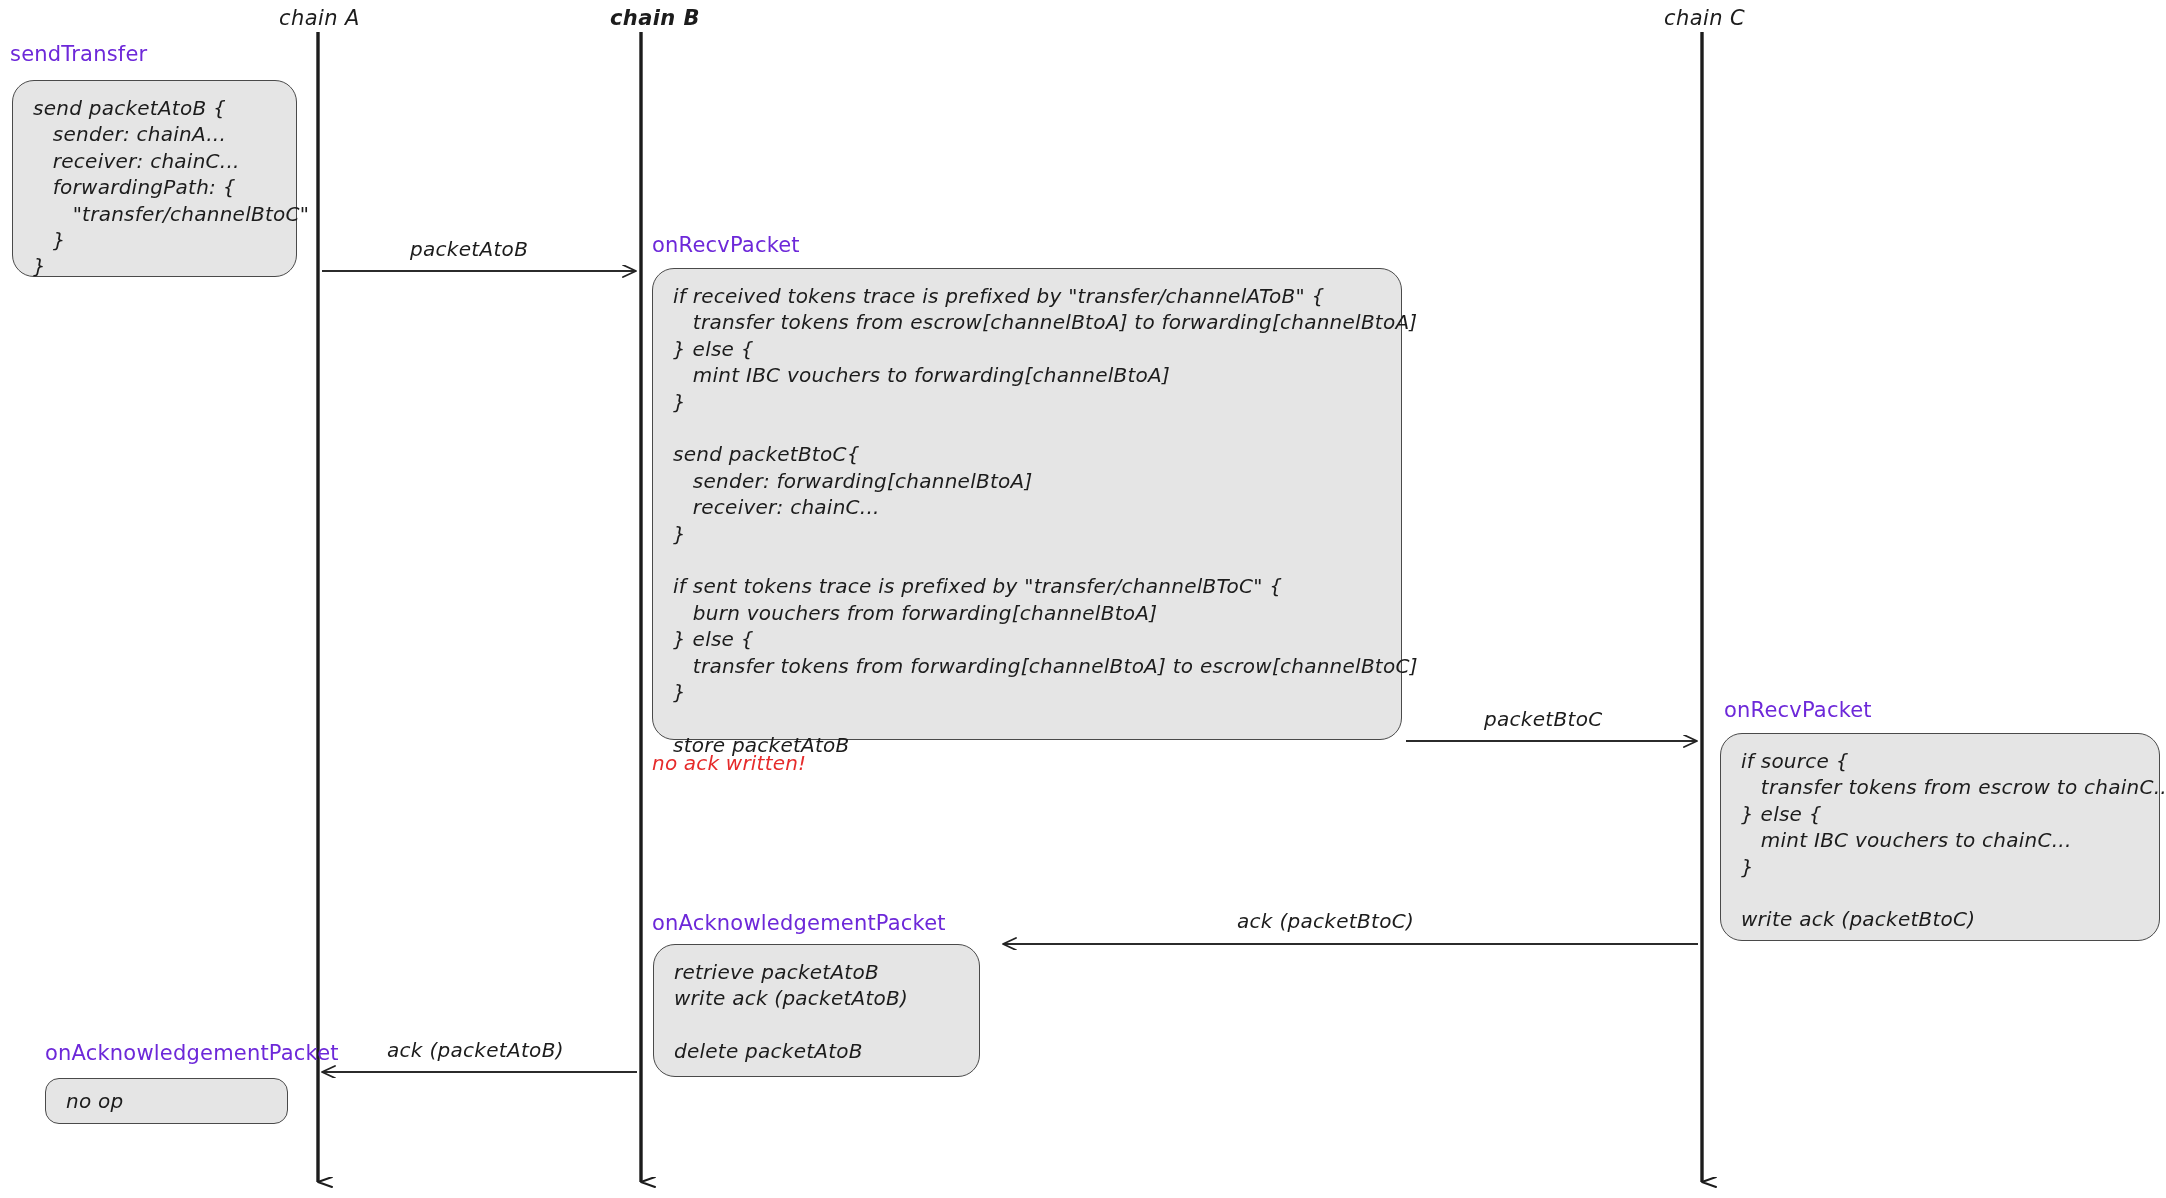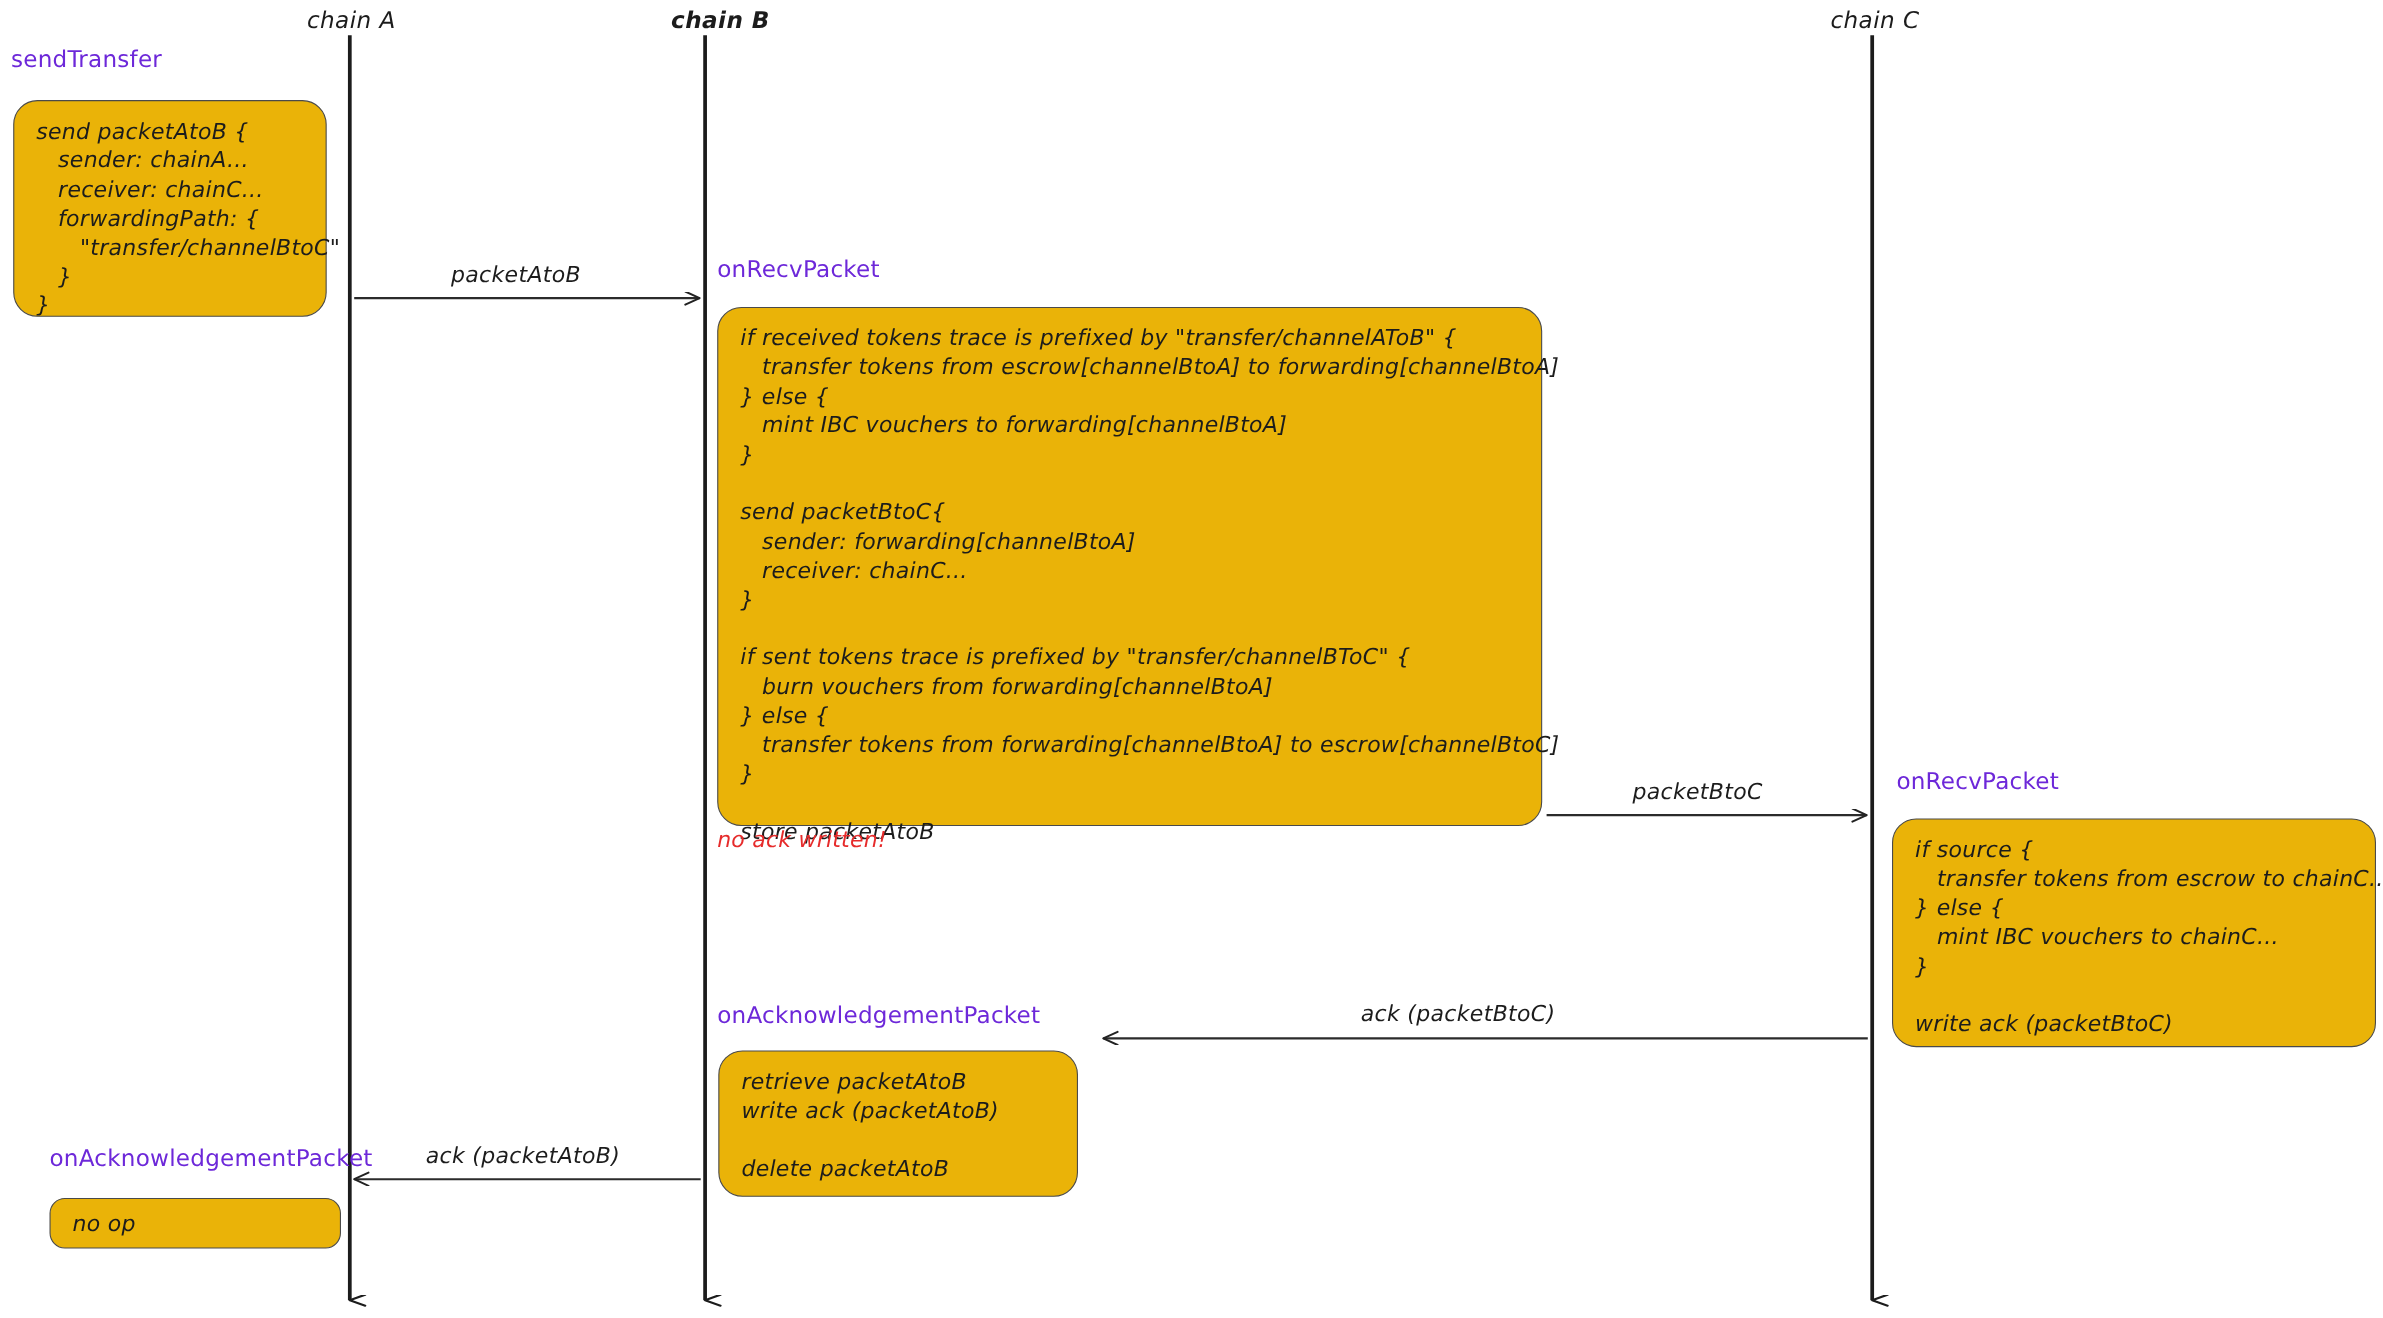--- a/index.html
+++ b/index.html
@@ -64,25 +64,24 @@
     color: #e62b2b;
     white-space: nowrap;
     font-style: italic;
     letter-spacing: .2px;
   }
 
   
   .code-box {
     position: absolute;
     box-sizing: border-box;
-    background: #eab308;
+    background: #e5e5e5;
     border: 1.6px solid #4a4a4a;
     border-radius: 22px;
     padding: 14px 18px 14px 20px;
-    margin-top: 11px;
   }
   .code-box .code-line {
     font-size: 20px;
     line-height: 26.4px;
     color: #1c1c1c;
     white-space: pre;
     font-style: italic;
     letter-spacing: .25px;
   }
   .code-line.blank { color: transparent; }
@@ -198,17 +197,17 @@
 
   <div class="code-box" style="left:653px; top:944px; width:327px; height:133px;">
     <div class="code-line">retrieve packetAtoB</div>
     <div class="code-line">write ack (packetAtoB)</div>
     <div class="code-line blank">&nbsp;</div>
     <div class="code-line">delete packetAtoB</div>
   </div>
 
   <div class="abs event-label" style="left:45px; top:1041px;">onAcknowledgementPacket</div>
 
-  <div class="code-box" style="left:45px; top:1078px; width:265px; height:46px; padding-top:9px; border-radius:14px;">
+  <div class="code-box" style="left:45px; top:1078px; width:243px; height:46px; padding-top:9px; border-radius:14px;">
     <div class="code-line">no op</div>
   </div>
 
 </div>
 
 </body></html>

